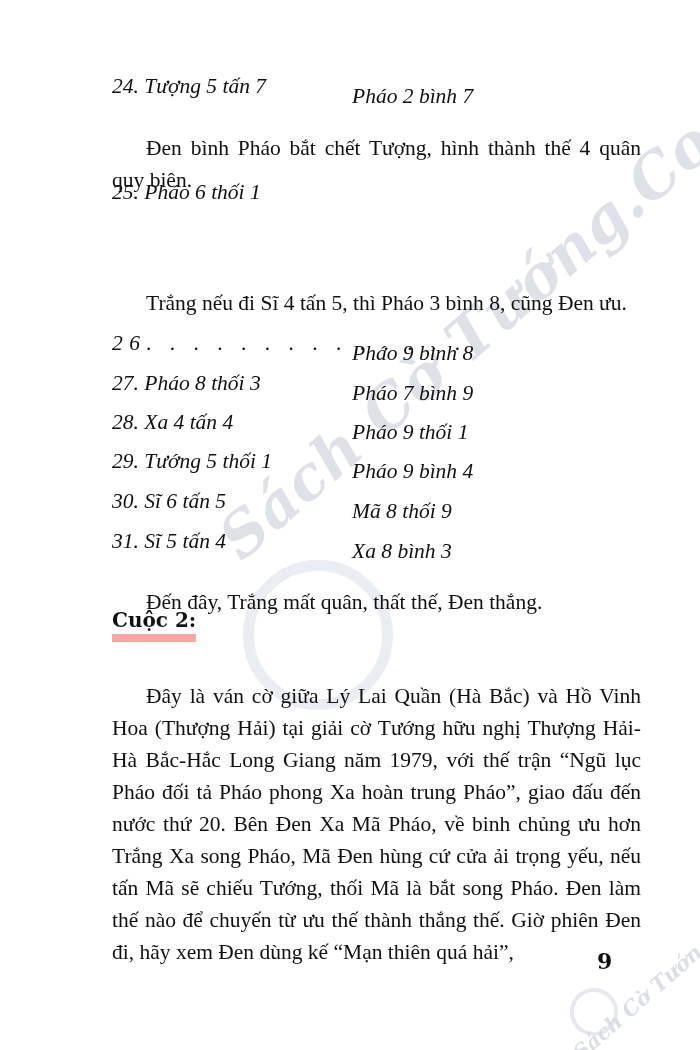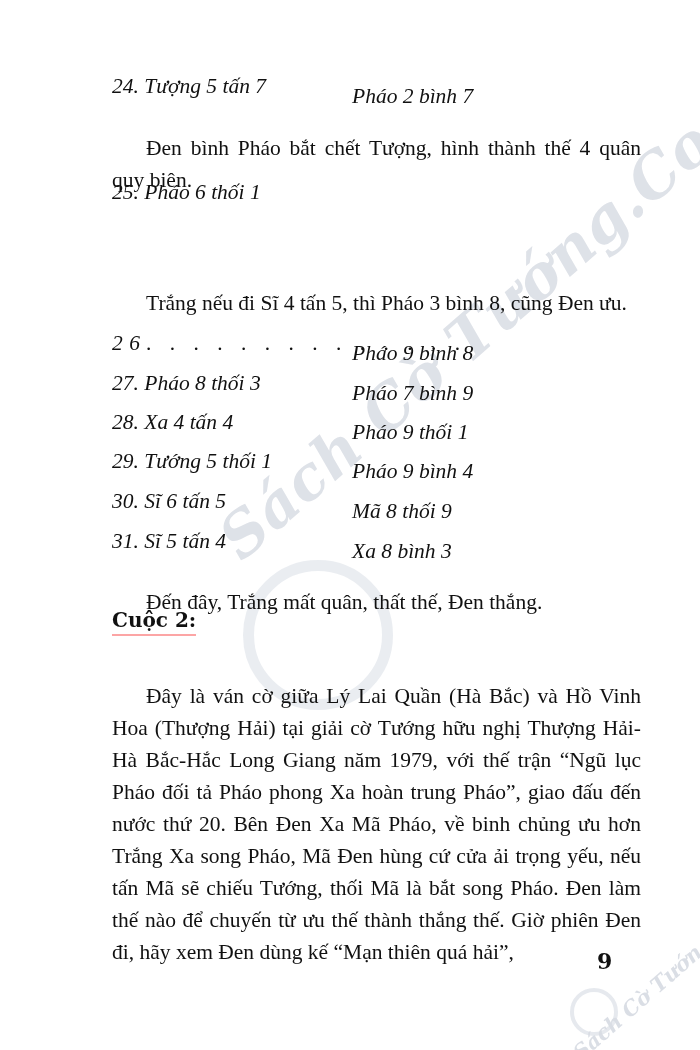--- a/index.html
+++ b/index.html
@@ -115,21 +115,21 @@
     margin-left: 28px;
   }
 
   .heading {
     position: absolute;
     left: 112px;
     font-family: "DejaVu Serif", "Liberation Serif", serif;
     font-size: 20px;
     font-weight: 700;
     line-height: 26px;
-    border-bottom: 2px solid #fca5a5;
+    border-bottom: 8px solid #fca5a5;
     padding-bottom: 1px;
     display: inline-block;
   }
 
   .page-number {
     position: absolute;
     left: 597px;
     top: 948px;
     font-size: 22px;
     font-weight: 700;

